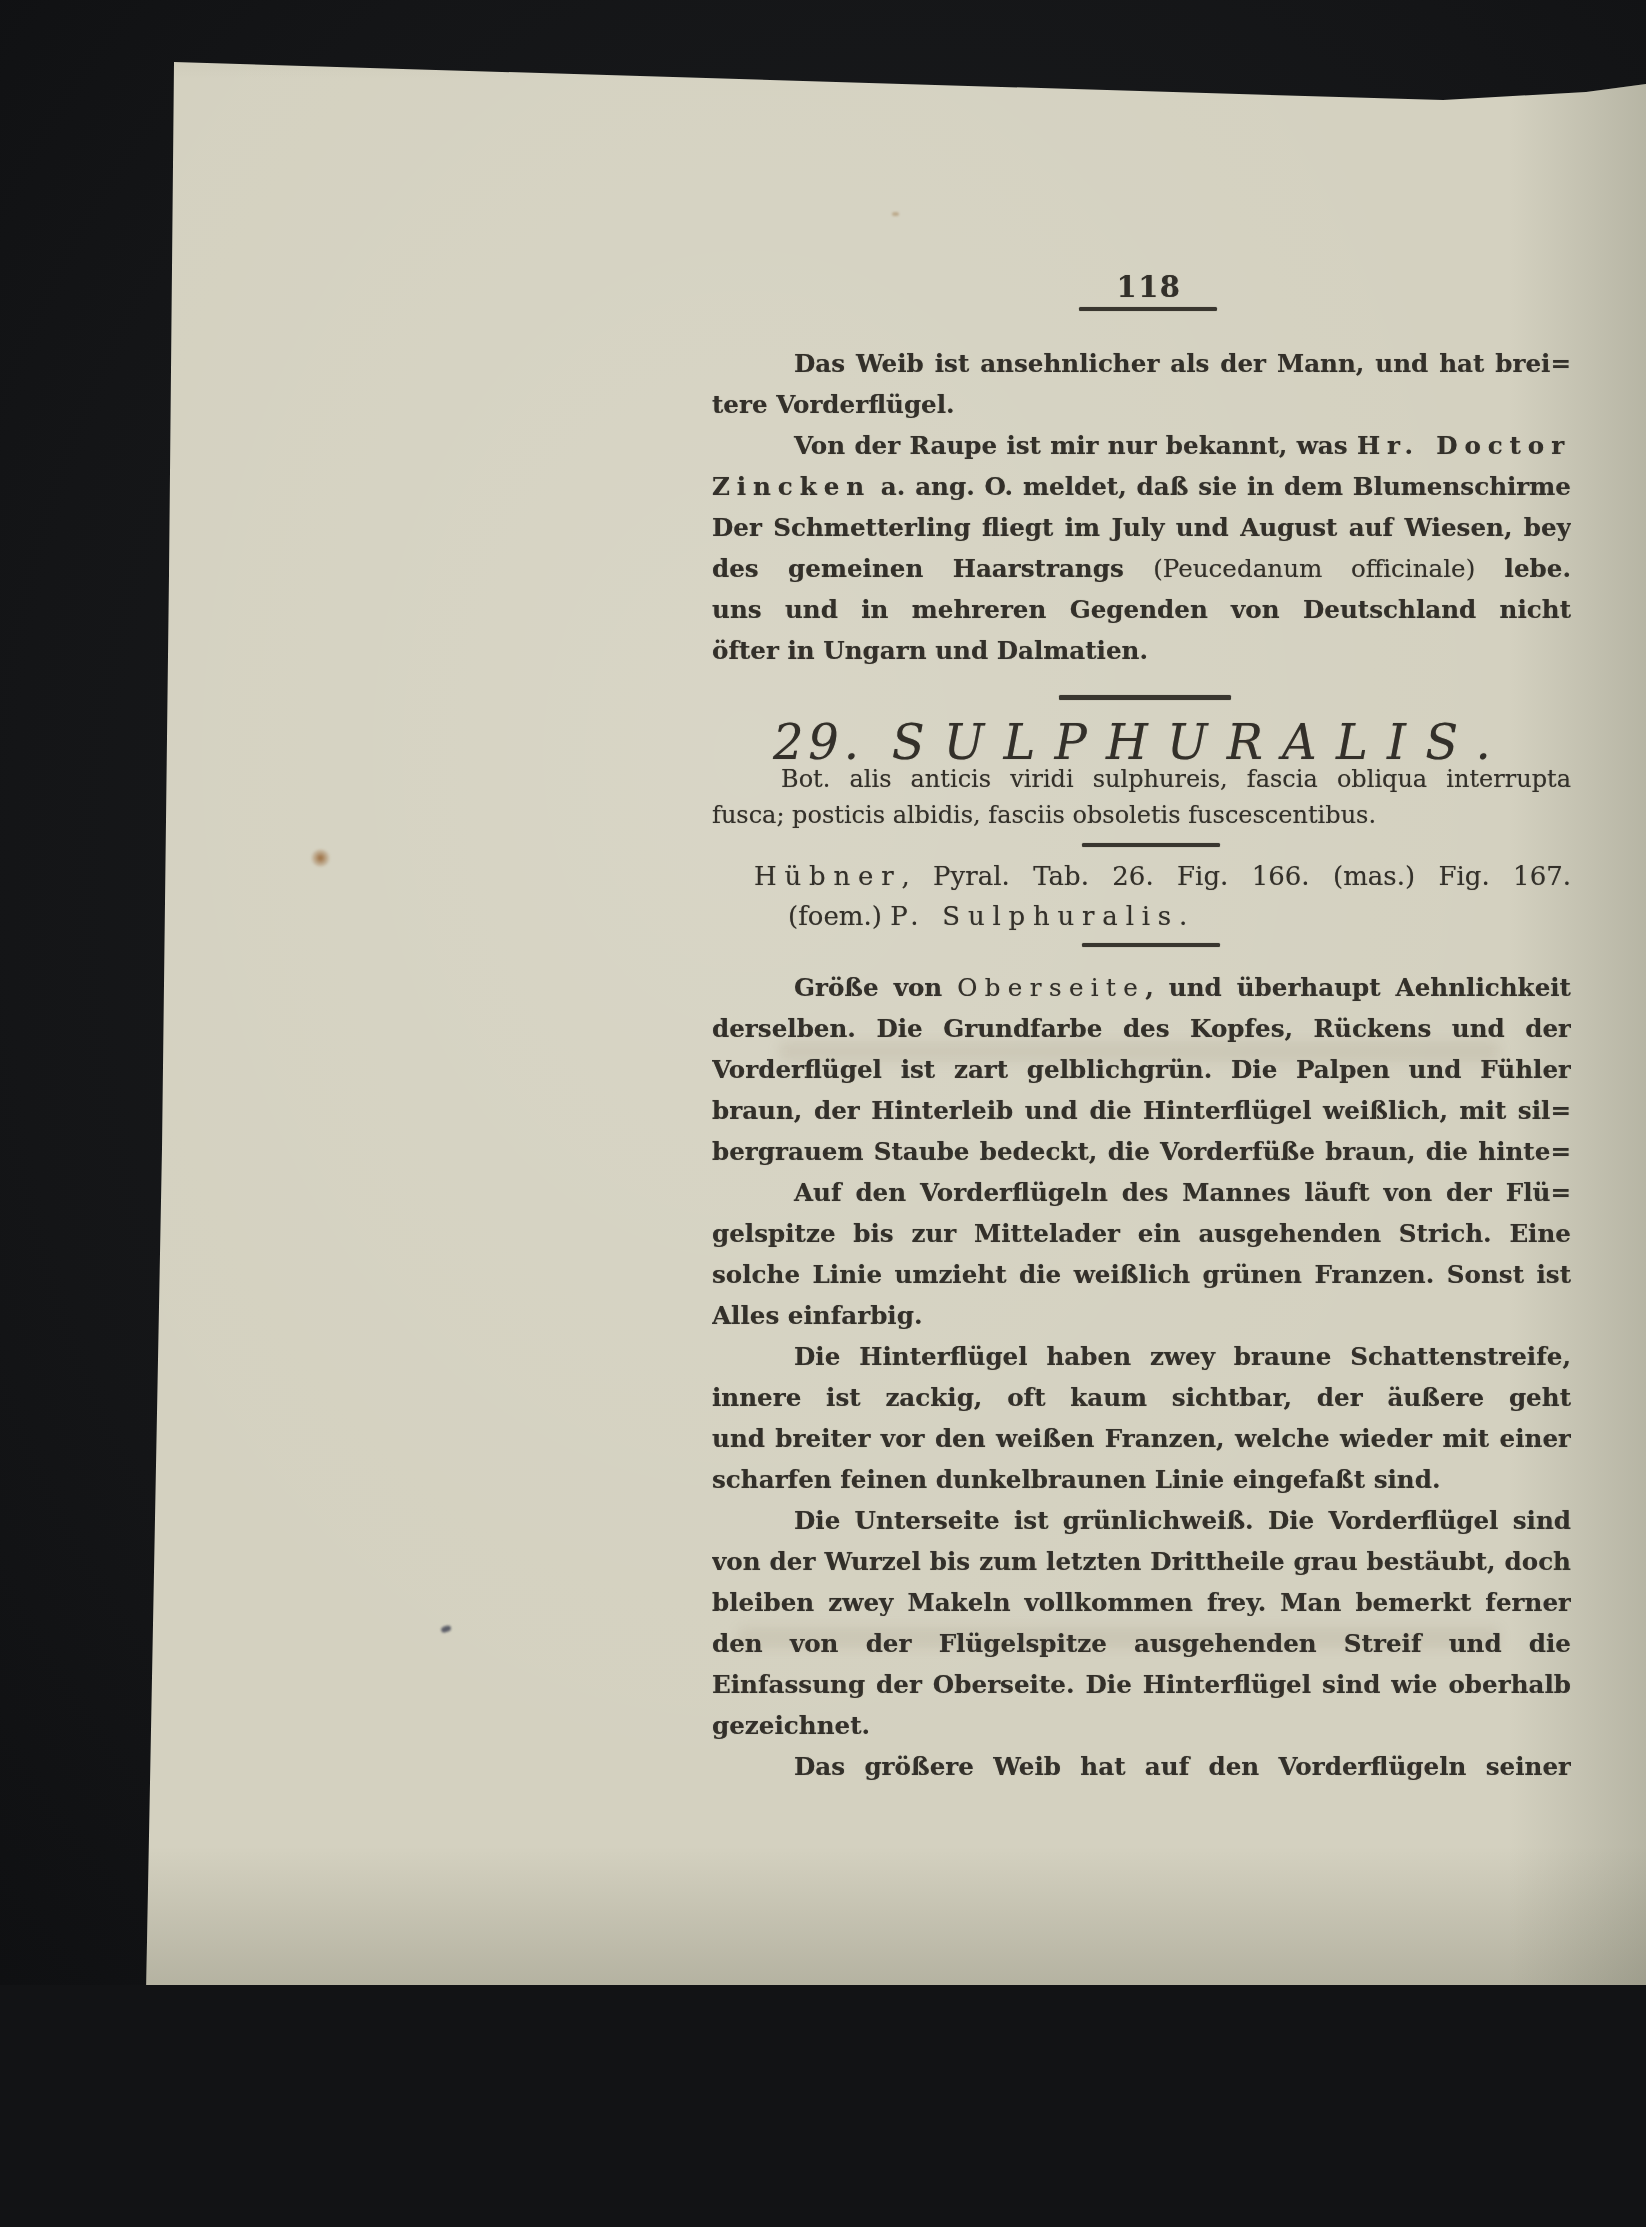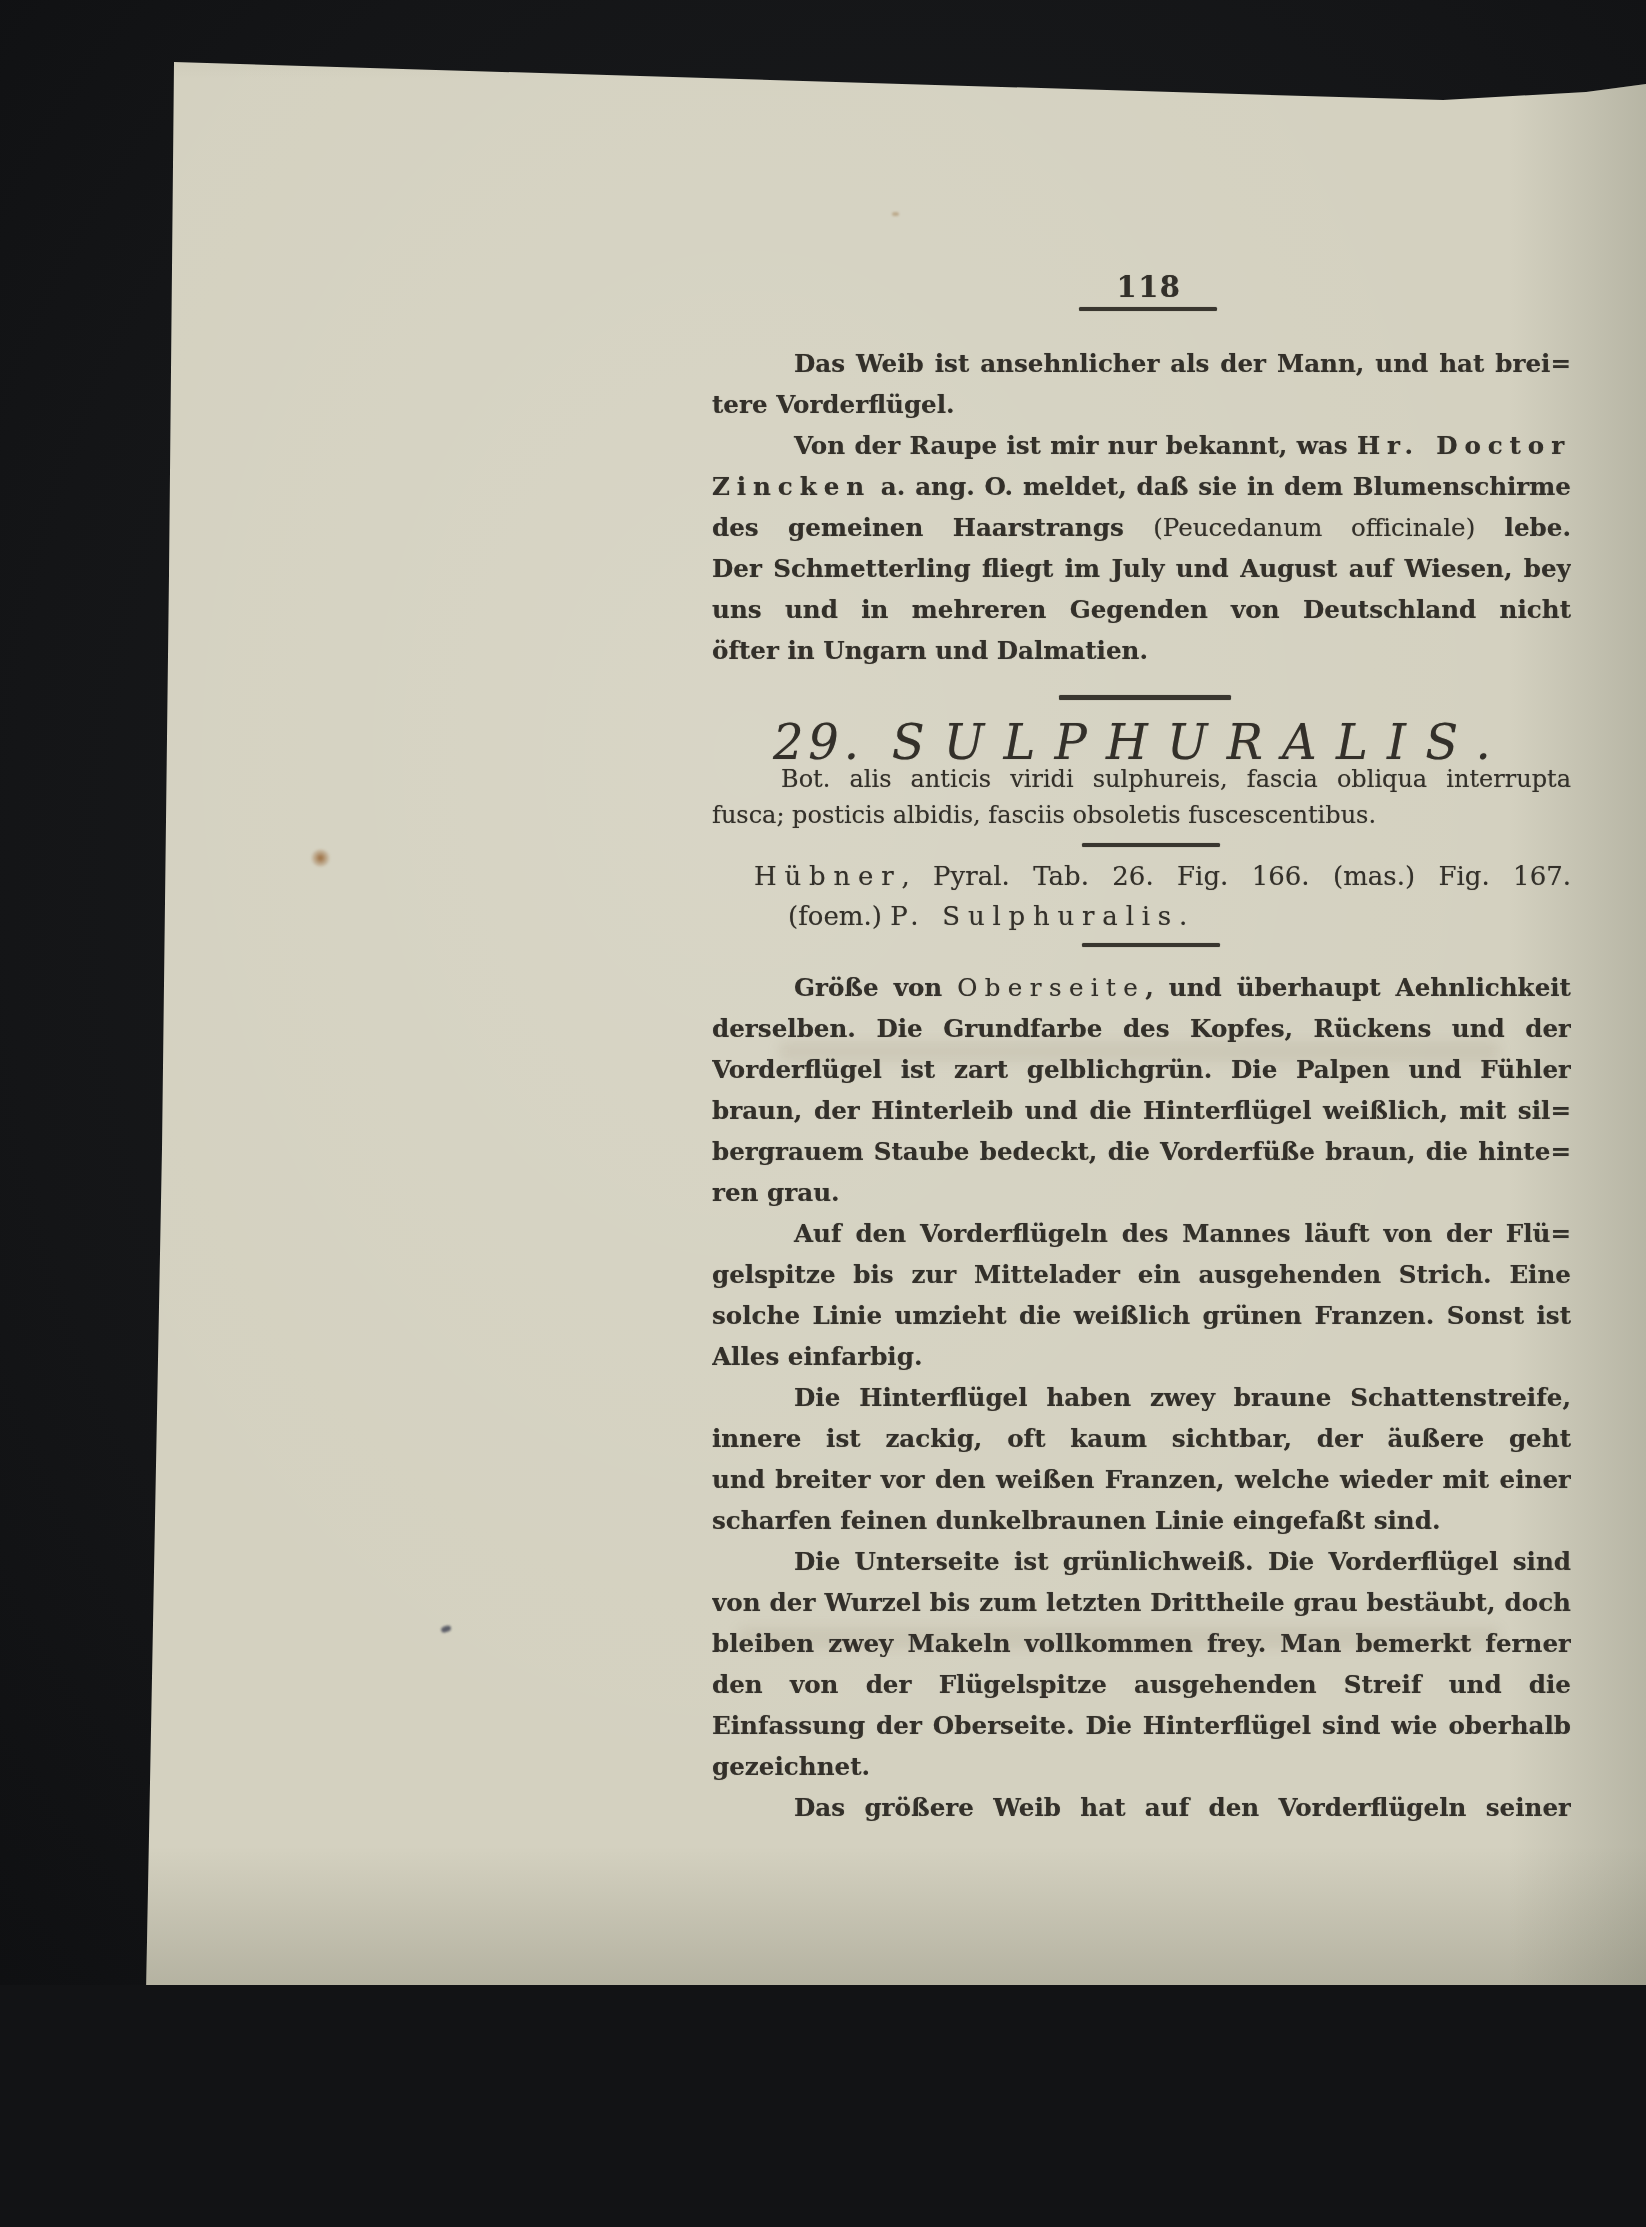--- a/index.html
+++ b/index.html
@@ -65,22 +65,22 @@
     <div class="stain" style="left:892px;top:212px;width:6.6px;height:4.1px;background:rgba(150,110,60,.4);"></div>
 
     <div id="page-number" class="ink">118</div>
     <div id="page-number-rule" class="rule"></div>
 
     <div id="intro-block" class="tb ink">
         <div class="line just indent"><span class="seg f">Das Weib ist ansehnlicher als der Mann, und hat brei=</span></div>
         <div class="line"><span class="seg f">tere Vorderflügel.</span></div>
         <div class="line just indent"><span class="seg f">Von der Raupe ist mir nur bekannt, was </span><span class="seg fs">Hr. Doctor</span></div>
         <div class="line just"><span class="seg fs">Zincken</span><span class="seg f"> a. ang. O. meldet, daß sie in dem Blumenschirme</span></div>
+        <div class="line just"><span class="seg f">Der Schmetterling fliegt im July und August auf Wiesen, bey</span></div>
         <div class="line just"><span class="seg f">des gemeinen Haarstrangs </span><span class="seg a">(Peucedanum officinale)</span><span class="seg f"> lebe.</span></div>
-        <div class="line just"><span class="seg f">Der Schmetterling fliegt im July und August auf Wiesen, bey</span></div>
         <div class="line just"><span class="seg f">uns und in mehreren Gegenden von Deutschland nicht häufig,</span></div>
         <div class="line"><span class="seg f">öfter in Ungarn und Dalmatien.</span></div>
       </div>
 
     <div id="section-rule" class="rule"></div>
     <div id="section-heading" class="ink">
       <span id="section-number">29.</span><span id="section-title">SULPHURALIS.</span>
     </div>
 
     <div id="synopsis-block" class="tb ink">
@@ -94,21 +94,20 @@
         <div class="line"><span class="seg a">(foem.) </span><span class="seg as">P. Sulphuralis.</span></div>
       </div>
     <div id="reference-rule-bottom" class="rule"></div>
 
     <div id="body-block" class="tb ink">
         <div class="line just indent"><span class="seg f">Größe von </span><span class="seg as">Oberseite</span><span class="seg f">, und überhaupt Aehnlichkeit mit</span></div>
         <div class="line just"><span class="seg f">derselben. Die Grundfarbe des Kopfes, Rückens und der</span></div>
         <div class="line just"><span class="seg f">Vorderflügel ist zart gelblichgrün. Die Palpen und Fühler</span></div>
         <div class="line just"><span class="seg f">braun, der Hinterleib und die Hinterflügel weißlich, mit sil=</span></div>
         <div class="line just"><span class="seg f">bergrauem Staube bedeckt, die Vorderfüße braun, die hinte=</span></div>
-        <div class="line"><span class="seg f">ren grau.</span></div>
         <div class="line just indent"><span class="seg f">Auf den Vorderflügeln des Mannes läuft von der Flü=</span></div>
         <div class="line just"><span class="seg f">gelspitze bis zur Mittelader ein ausgehenden Strich. Eine feine</span></div>
         <div class="line just"><span class="seg f">solche Linie umzieht die weißlich grünen Franzen. Sonst ist</span></div>
         <div class="line"><span class="seg f">Alles einfarbig.</span></div>
         <div class="line just indent"><span class="seg f">Die Hinterflügel haben zwey braune Schattenstreife, der</span></div>
         <div class="line just"><span class="seg f">innere ist zackig, oft kaum sichtbar, der äußere geht deutlicher</span></div>
         <div class="line just"><span class="seg f">und breiter vor den weißen Franzen, welche wieder mit einer</span></div>
         <div class="line"><span class="seg f">scharfen feinen dunkelbraunen Linie eingefaßt sind.</span></div>
         <div class="line just indent"><span class="seg f">Die Unterseite ist grünlichweiß. Die Vorderflügel sind</span></div>
         <div class="line just"><span class="seg f">von der Wurzel bis zum letzten Drittheile grau bestäubt, doch</span></div>

